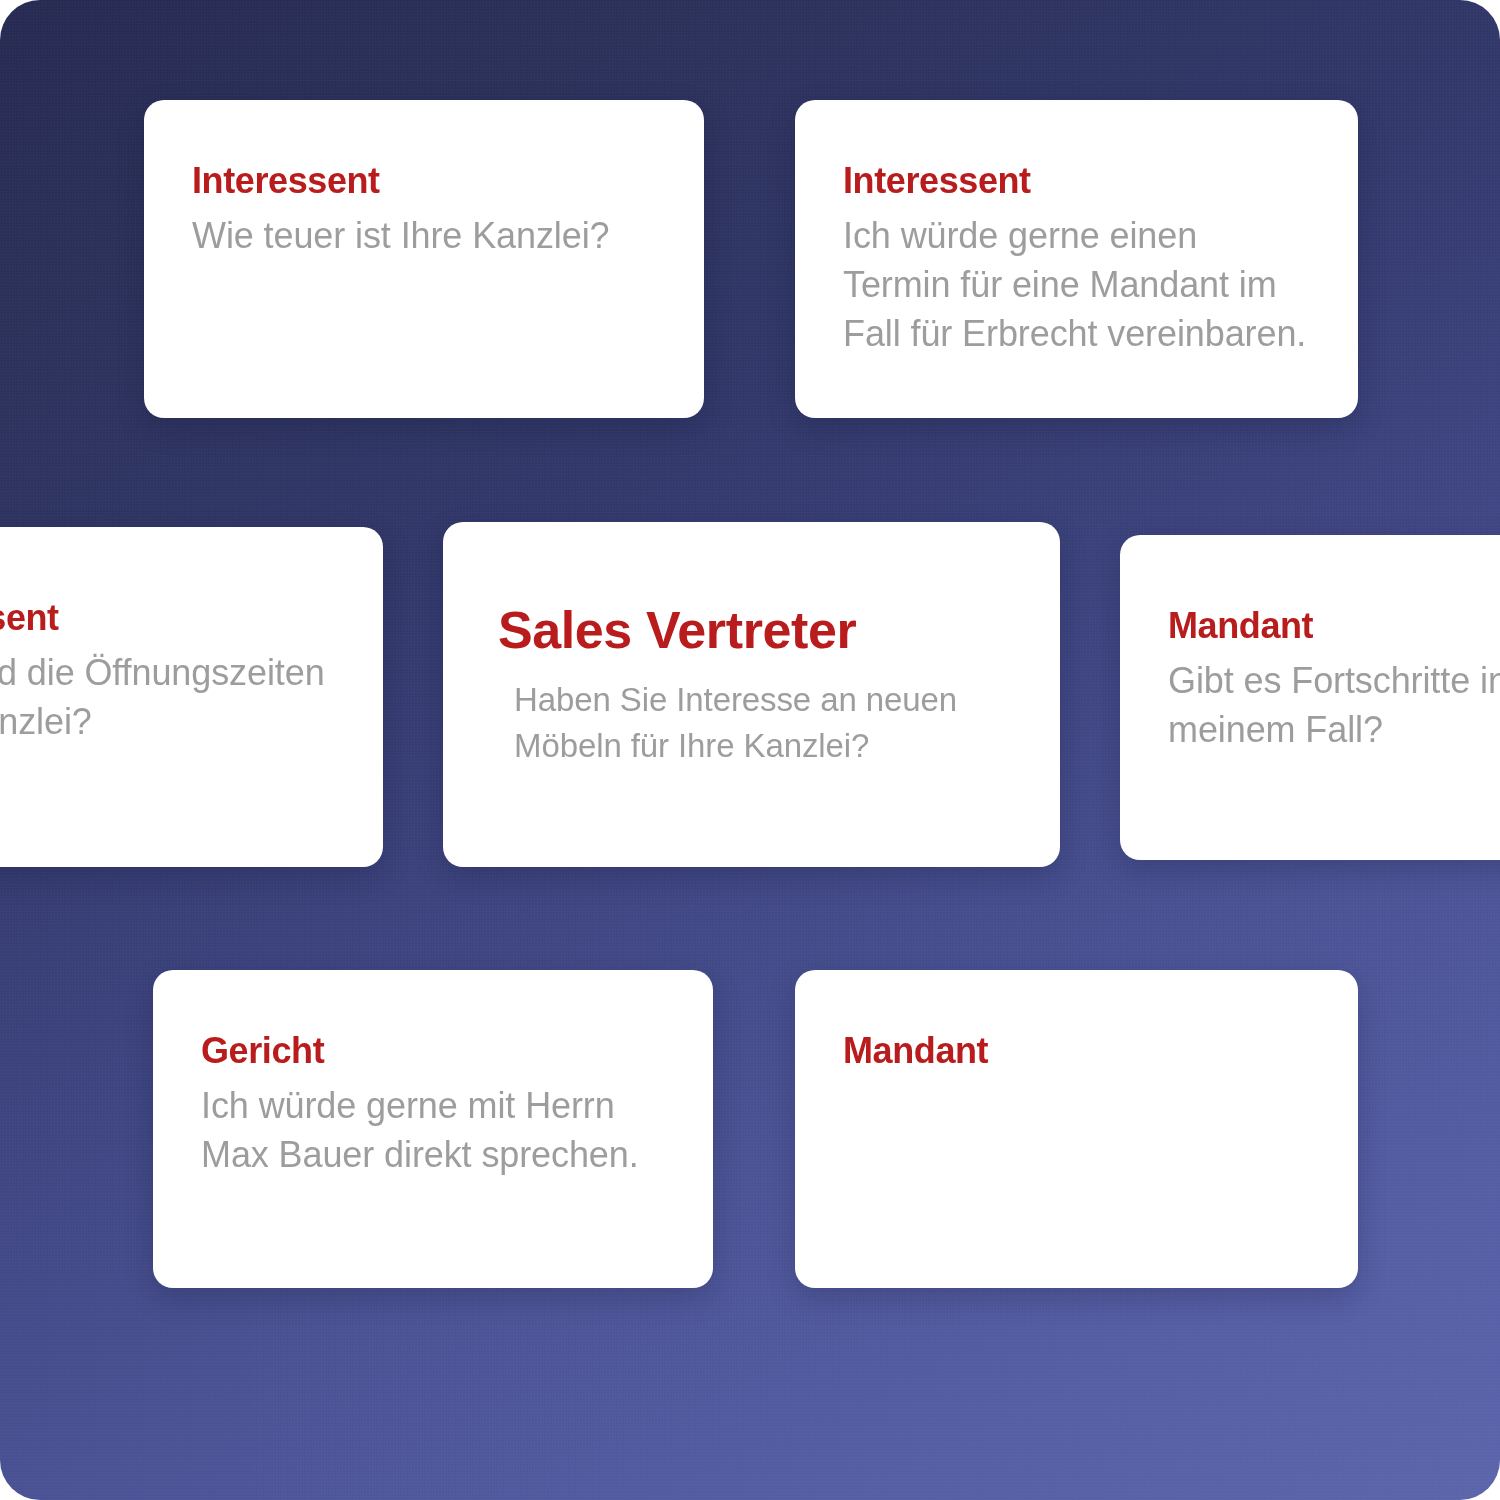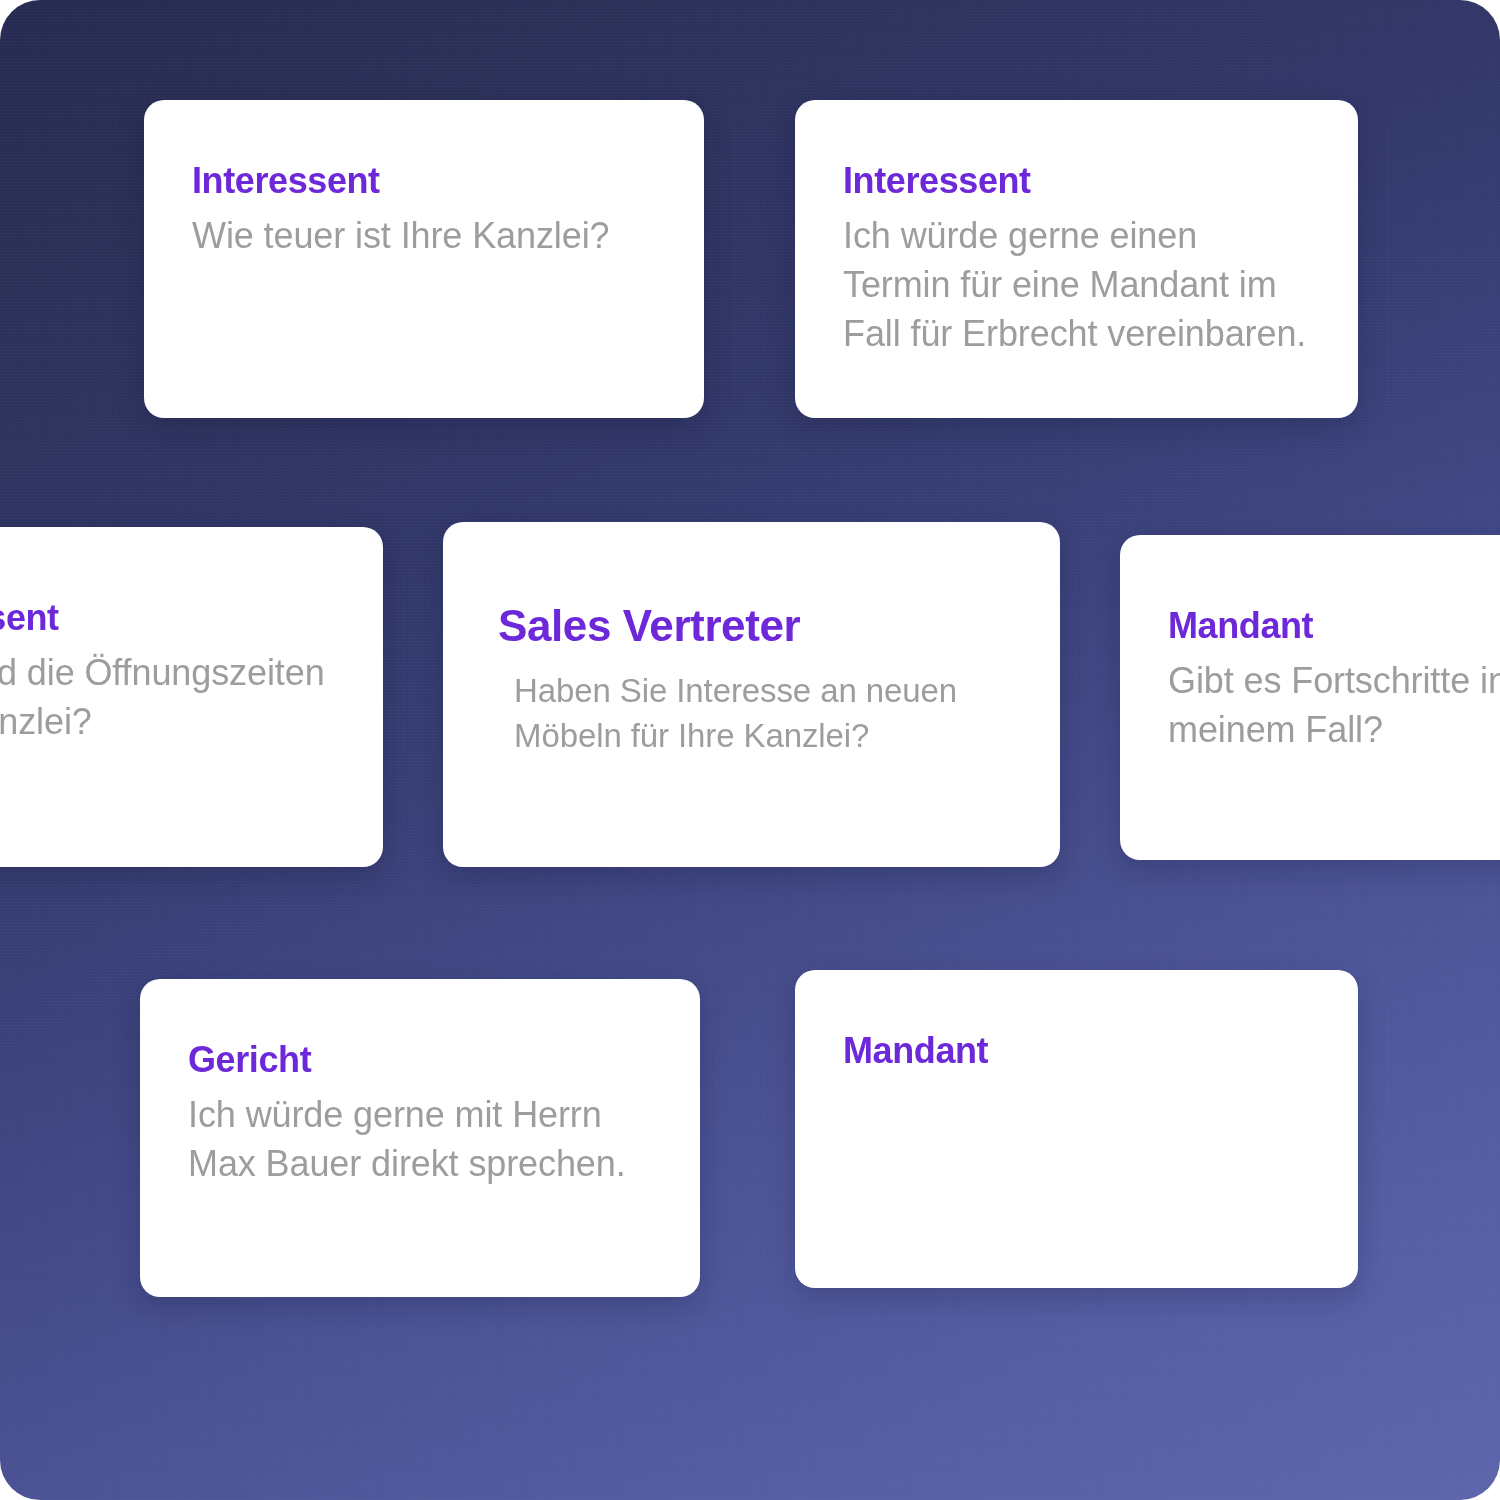--- a/index.html
+++ b/index.html
@@ -50,21 +50,21 @@
     box-sizing: border-box;
     padding: 60px 48px 0 48px;
     box-shadow: 0 10px 28px rgba(12, 16, 46, 0.22);
     overflow: hidden;
   }
 
   .card-title {
     font-size: 36px;
     font-weight: 700;
     line-height: 1.18;
-    color: #6d28d9;
+    color: #b91c1c;
     letter-spacing: -0.4px;
     margin: 0 0 10px 0;
     white-space: nowrap;
   }
 
   .card-body {
     font-size: 36px;
     font-weight: 400;
     line-height: 1.36;
     color: #9d9d9d;
@@ -78,30 +78,30 @@
 
   
   .c-r2c1 {
     left: -177px; top: 527px; width: 560px; height: 340px;
     padding-top: 70px;
   }
   .c-r2c2 {
     left: 443px; top: 522px; width: 617px; height: 345px;
     padding: 78px 55px 0 55px;
   }
-  .c-r2c2 .card-title { font-size: 44px; margin-bottom: 16px; }
+  .c-r2c2 .card-title { font-size: 52px; margin-bottom: 16px; }
   .c-r2c2 .card-body  { font-size: 33px; line-height: 1.38; margin-left: 16px; }
 
   .c-r2c3 {
     left: 1120px; top: 535px; width: 560px; height: 325px;
     padding-top: 70px;
   }
 
   
-  .c-r3c1 { left: 140px; top: 970px; width: 560px; height: 318px; margin-top: 9px; }
+  .c-r3c1 { left: 153px; top: 970px; width: 560px; height: 318px; }
   .c-r3c2 { left: 795px; top: 970px; width: 563px; height: 318px; }
 </style>
 </head>
 <body>
 
 <div class="canvas">
 
   <div class="grain"></div>
 
   <div class="card c-r1c1">

